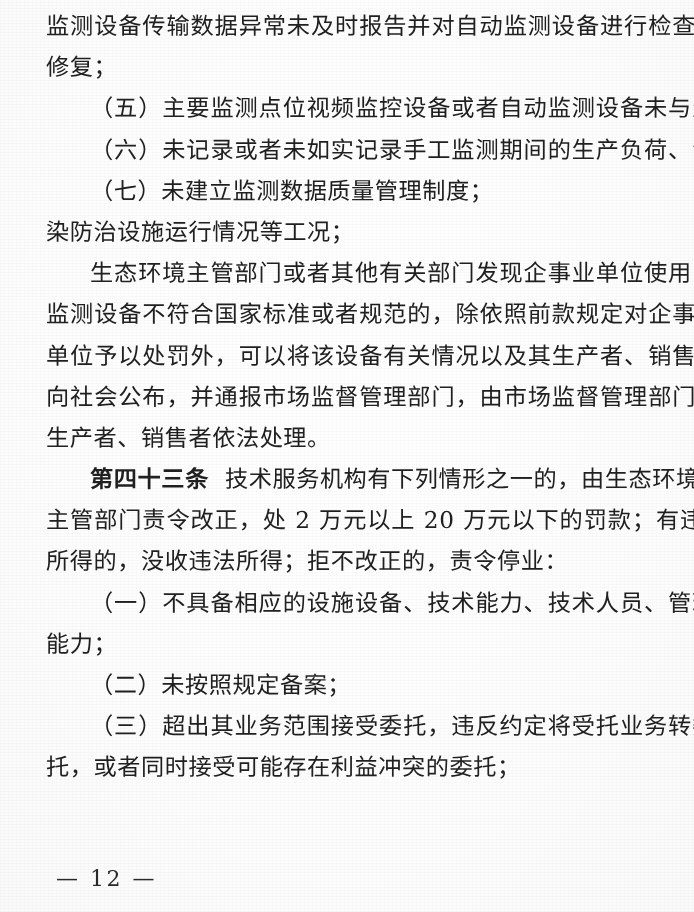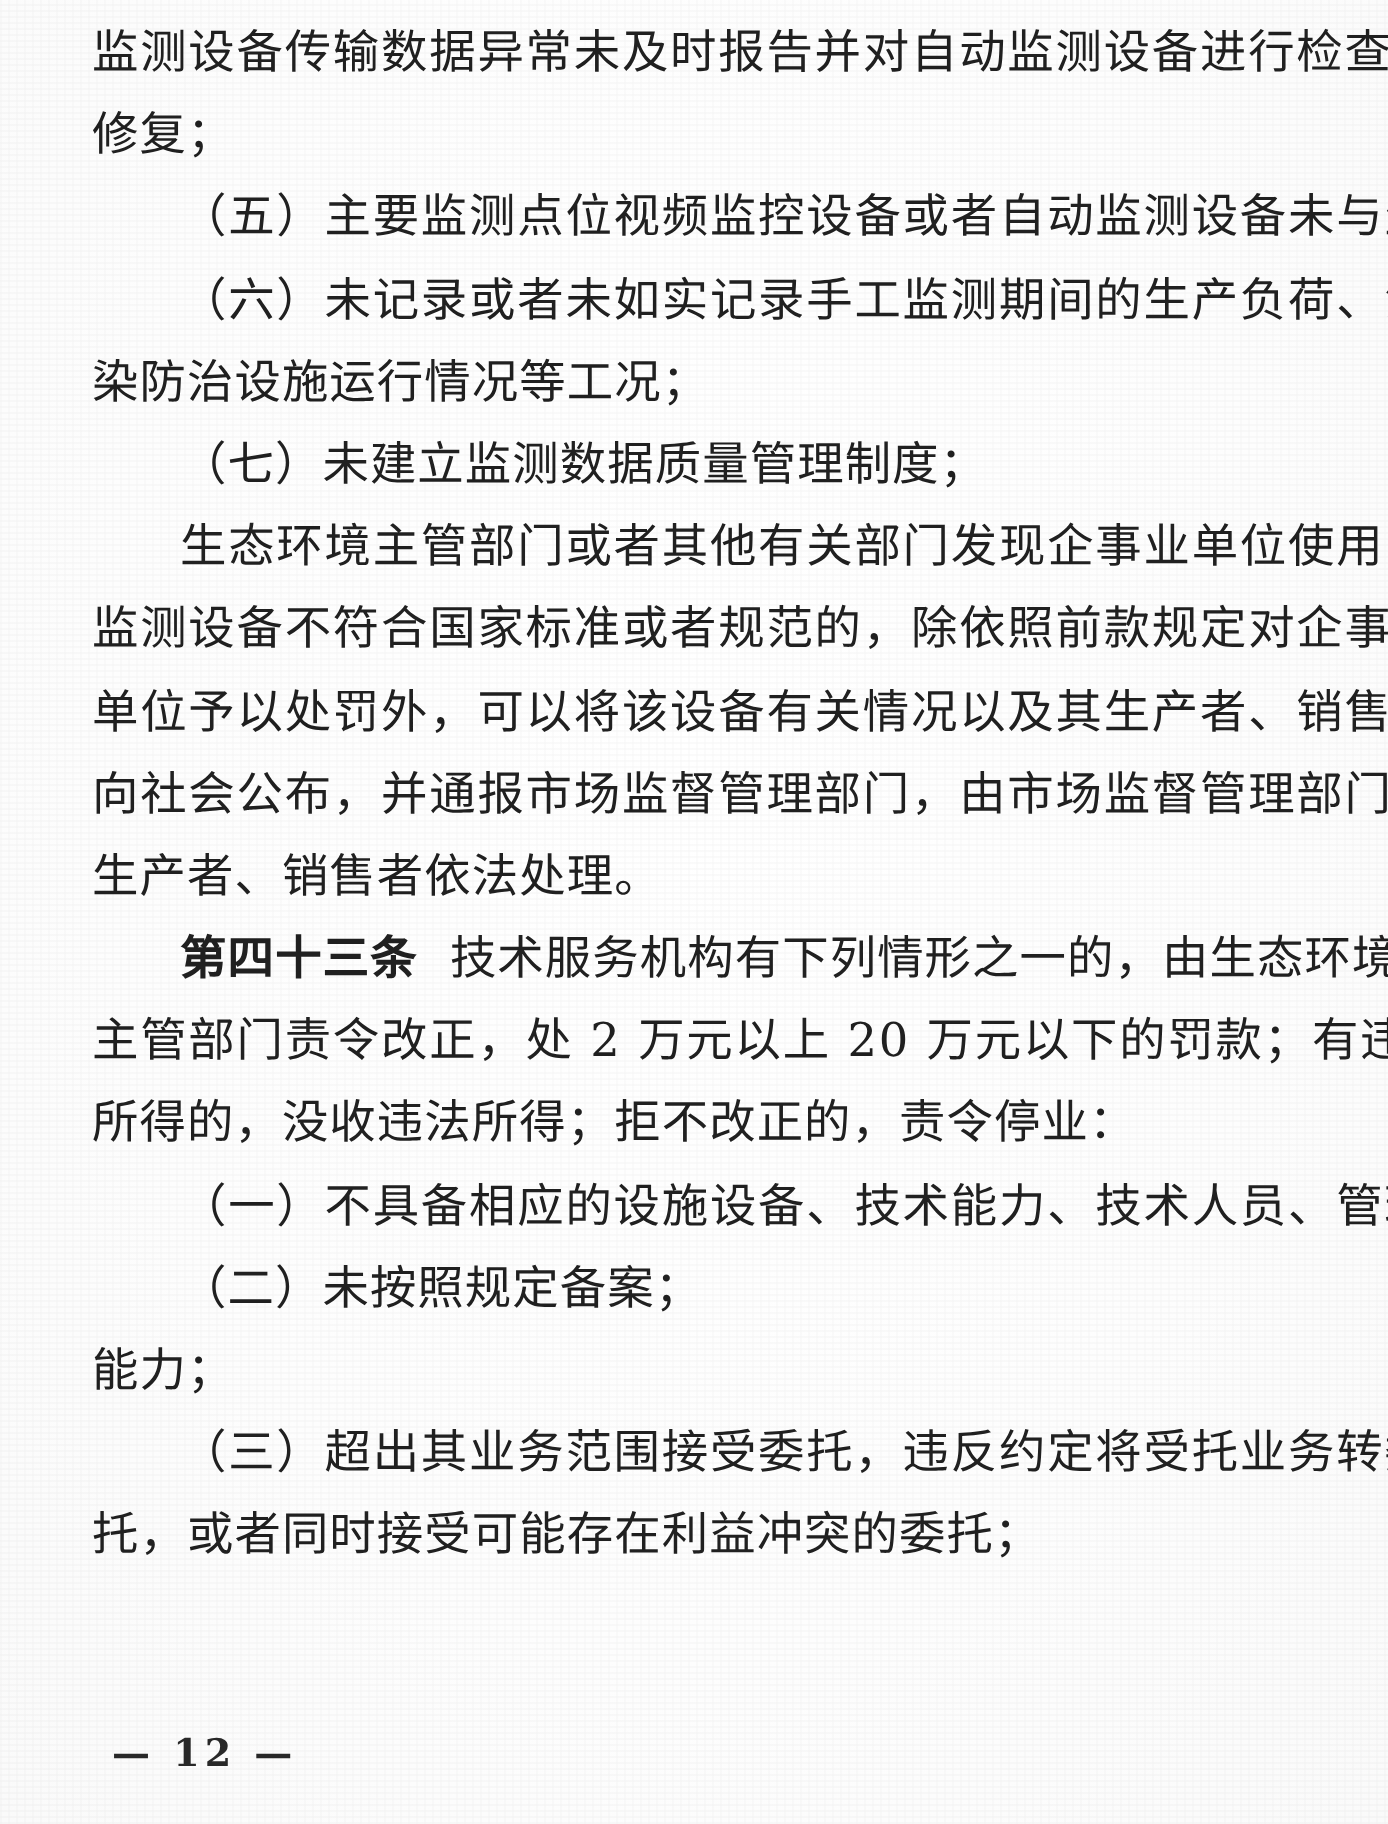--- a/index.html
+++ b/index.html
@@ -79,56 +79,55 @@
 
   .line .gap {
     display: inline-block;
     width: 16px;
   }
 
   .page-number {
     position: absolute;
     left: 56px;
     top: 866px;
-    font-size: 19px;
+    font-size: 22px;
     letter-spacing: 2.5px;
     color: #2b2b2b;
     white-space: nowrap;
-    font-weight: bold;
   }
 
   
   .body-text, .page-number {
     filter: contrast(1.03);
   }
 </style>
 </head>
 <body>
 
 <div class="paper"></div>
 
 <div class="page">
 
   <div class="body-text">
       <div class="line justify">监测设备传输数据异常未及时报告并对自动监测设备进行检查、</div>
       <div class="line">修复；</div>
       <div class="line indent justify">（五）主要监测点位视频监控设备或者自动监测设备未与生</div>
       <div class="line indent justify">（六）未记录或者未如实记录手工监测期间的生产负荷、污</div>
+      <div class="line indent">（七）未建立监测数据质量管理制度；</div>
       <div class="line">染防治设施运行情况等工况；</div>
-      <div class="line indent">（七）未建立监测数据质量管理制度；</div>
       <div class="line indent justify">生态环境主管部门或者其他有关部门发现企事业单位使用的</div>
       <div class="line justify">监测设备不符合国家标准或者规范的，除依照前款规定对企事业</div>
       <div class="line justify">单位予以处罚外，可以将该设备有关情况以及其生产者、销售者</div>
       <div class="line justify">向社会公布，并通报市场监督管理部门，由市场监督管理部门对</div>
       <div class="line">生产者、销售者依法处理。</div>
       <div class="line indent"><span class="heading">第四十三条</span><span class="gap"></span><span>技术服务机构有下列情形之一的，由生态环境</span></div>
       <div class="line justify">主管部门责令改正，处 2 万元以上 20 万元以下的罚款；有违法</div>
       <div class="line">所得的，没收违法所得；拒不改正的，责令停业：</div>
       <div class="line indent justify">（一）不具备相应的设施设备、技术能力、技术人员、管理</div>
+      <div class="line">能力；</div>
       <div class="line indent">（二）未按照规定备案；</div>
-      <div class="line">能力；</div>
       <div class="line indent justify">（三）超出其业务范围接受委托，违反约定将受托业务转委</div>
       <div class="line">托，或者同时接受可能存在利益冲突的委托；</div>
     </div>
 
   <div class="page-number">— 12 —</div>
 
 </div>
 
 </body></html>

